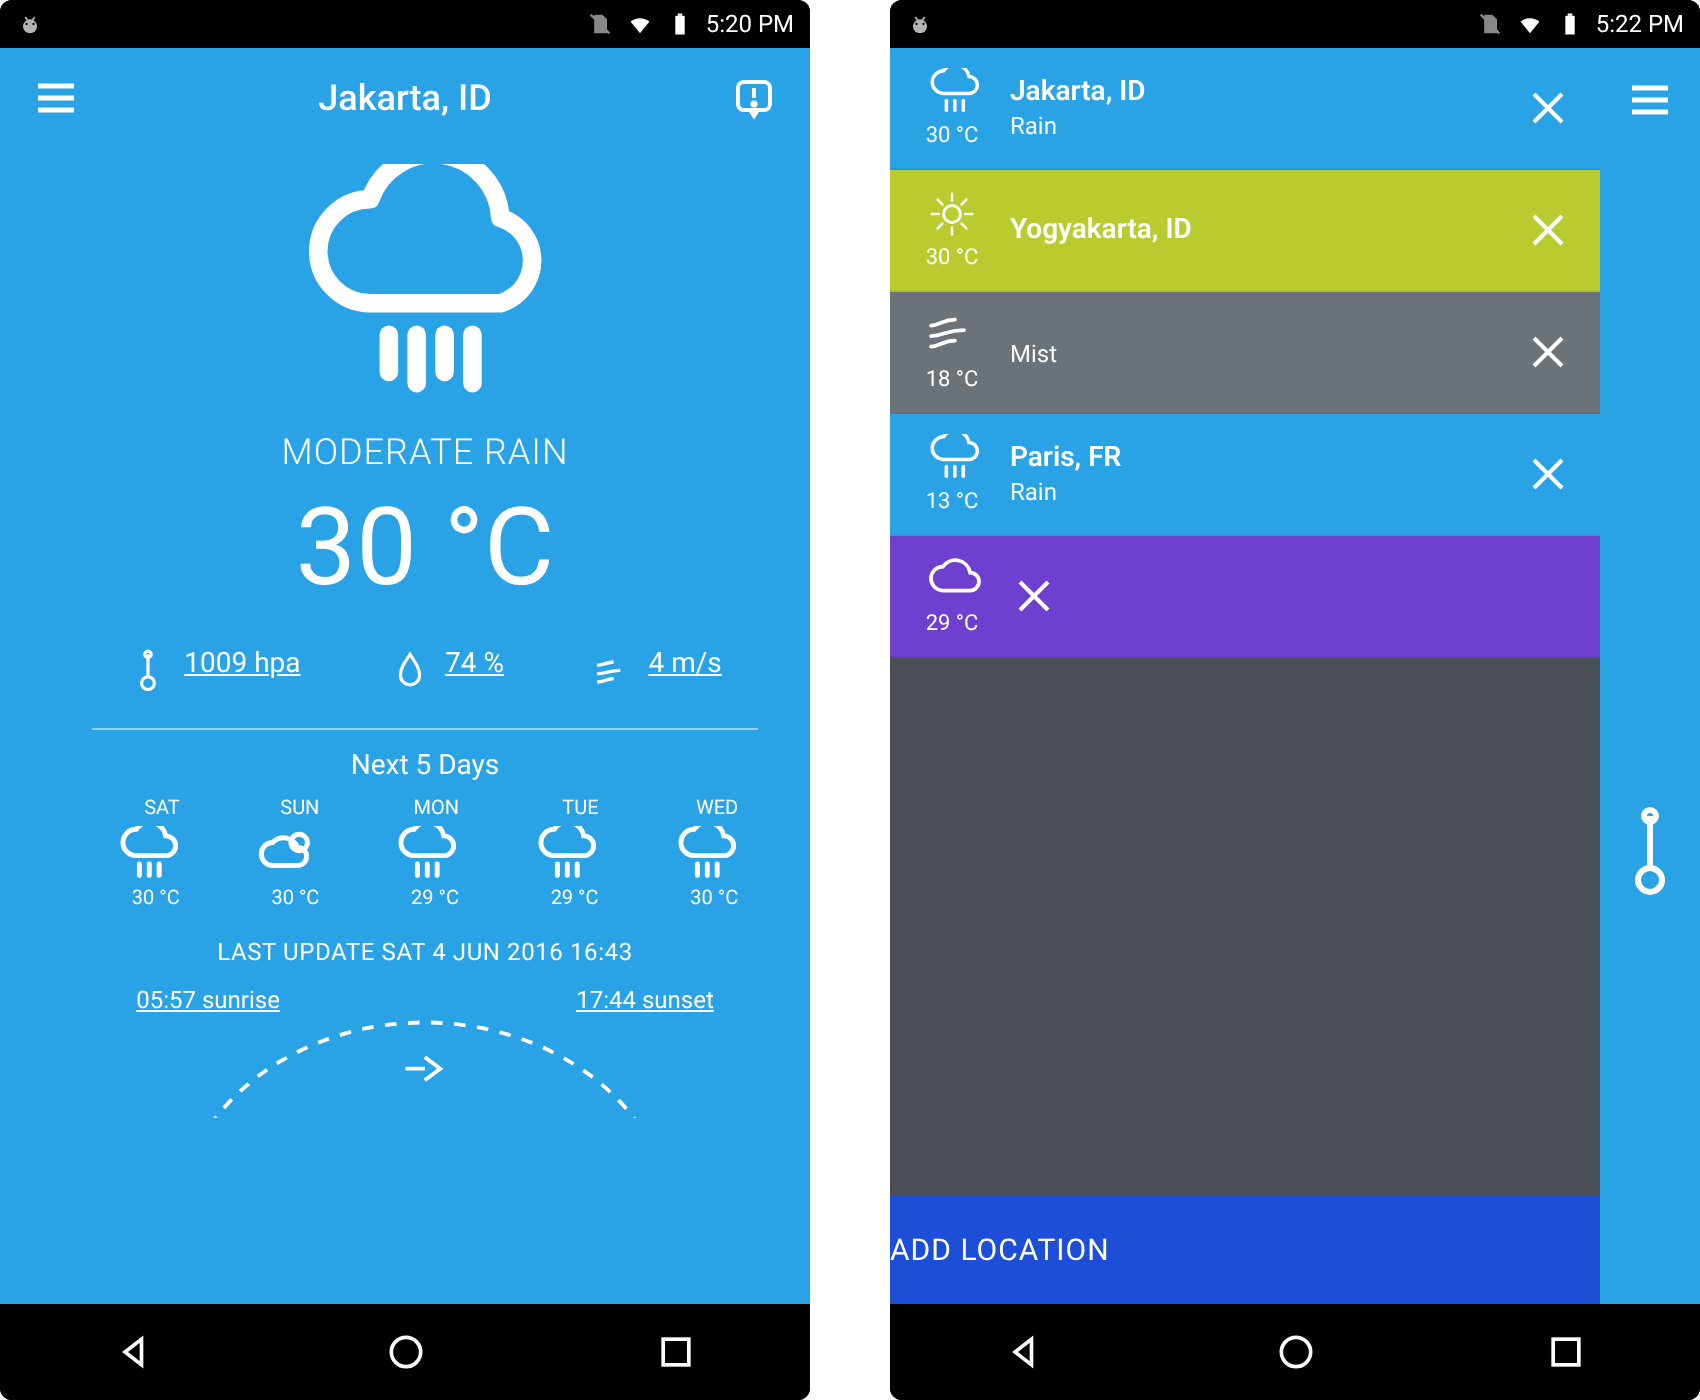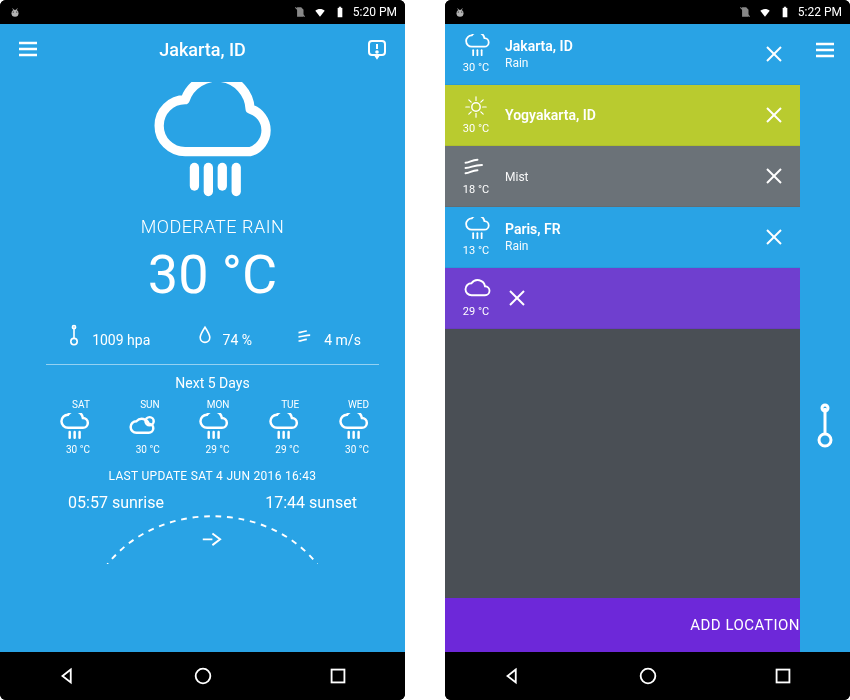--- a/index.html
+++ b/index.html
@@ -70,31 +70,31 @@
   .hamburger svg { width:100%; height:100%; stroke:#fff; stroke-width:2.5; fill:none; }
   .wm-title { flex:1; text-align:center; font-size:18px; font-weight:500; }
   .alert-icon { width:24px; height:24px; }
   .alert-icon svg { width:100%; height:100%; stroke:#fff; fill:none; stroke-width:2; }
   .wm-body { flex:1; display:flex; flex-direction:column; align-items:center; padding: 0 12px; margin-left: 20px; }
   .big-icon { width:150px; height:130px; margin-top:8px; }
   .big-icon svg { width:100%; height:100%; stroke:#fff; fill:none; stroke-width:10; stroke-linecap:round; }
   .cond { font-size:18px; font-weight:300; letter-spacing:.5px; margin-top:4px; }
   .temp { font-size:54px; font-weight:400; margin-top:6px; }
   .stats { display:flex; width:100%; justify-content:space-around; margin-top:18px; padding:0 10px; font-size:14px; }
-  .stat { display:flex; align-items:flex-end; gap:8px; }
+  .stat { display:flex; align-items:flex-start; gap:8px;text-decoration:underline; }
   .stat .ic { width:20px; height:24px; }
   .stat svg { width:100%; height:100%; stroke:#fff; fill:none; stroke-width:2; }
   .divider { height:1px; background:rgba(255,255,255,.5); width:92%; margin:16px auto 10px; }
   .next5 { font-size:14px; text-align:center; margin-bottom:8px; }
   .forecast { display:flex; justify-content:space-around; width:100%; padding:0 6px; }
   .fday { text-align:center; font-size:10px; display:flex; flex-direction:column; align-items:flex-end; gap:3px; }
   .fday .fic { width:34px; height:28px; }
   .fday svg { width:100%; height:100%; stroke:#fff; fill:none; stroke-width:3; stroke-linecap:round; }
   .lastupdate { font-size:12px; text-align:center; margin-top:14px; letter-spacing:.3px; }
-  .sunrow { display:flex; justify-content:space-between; width:80%; margin:10px auto 0; font-size:16px; }
+  .sunrow { display:flex; justify-content:space-between; width:80%; margin:10px auto 0; font-size:12px;text-decoration:underline; }
   .arc-wrap { width:80%; margin:2px auto 0; height:50px; overflow:hidden; position:relative; }
   .arc-wrap svg { width:100%; height:120px; }
 
   
   .r-body { display:flex; flex:1; overflow:hidden; }
   .drawer {
     width:355px;
     background:#4a4f55;
     display:flex;
     flex-direction:column;
@@ -111,23 +111,23 @@
   .locrow .ic { width:34px; display:flex; flex-direction:column; align-items:center; gap:3px; margin-right:12px; }
   .locrow .ic .wic { width:30px; height:24px; }
   .locrow .ic .wic svg { width:100%; height:100%; stroke:#fff; fill:none; stroke-width:2.5; stroke-linecap:round; }
   .locrow .ic .t { font-size:11px; }
   .locrow .txt { flex:1; }
   .locrow .name { font-size:14px; font-weight:600; }
   .locrow .cond2 { font-size:12px; opacity:.95; margin-top:2px; }
   .locrow .close { width:24px; height:24px; }
   .locrow .close svg { width:100%; height:100%; stroke:#fff; stroke-width:2; fill:none; }
   .addloc {
-    background:#6d28d9;
+    background:#1d4ed8;
     color:#fff;
-    text-align:right;
+    text-align:left;
     font-size:15px;
     letter-spacing:.5px;
     padding:18px 0;
     cursor:pointer;
   }
   .right-peek {
     flex:1;
     background:#29a3e5;
     color:#fff;
     display:flex;

